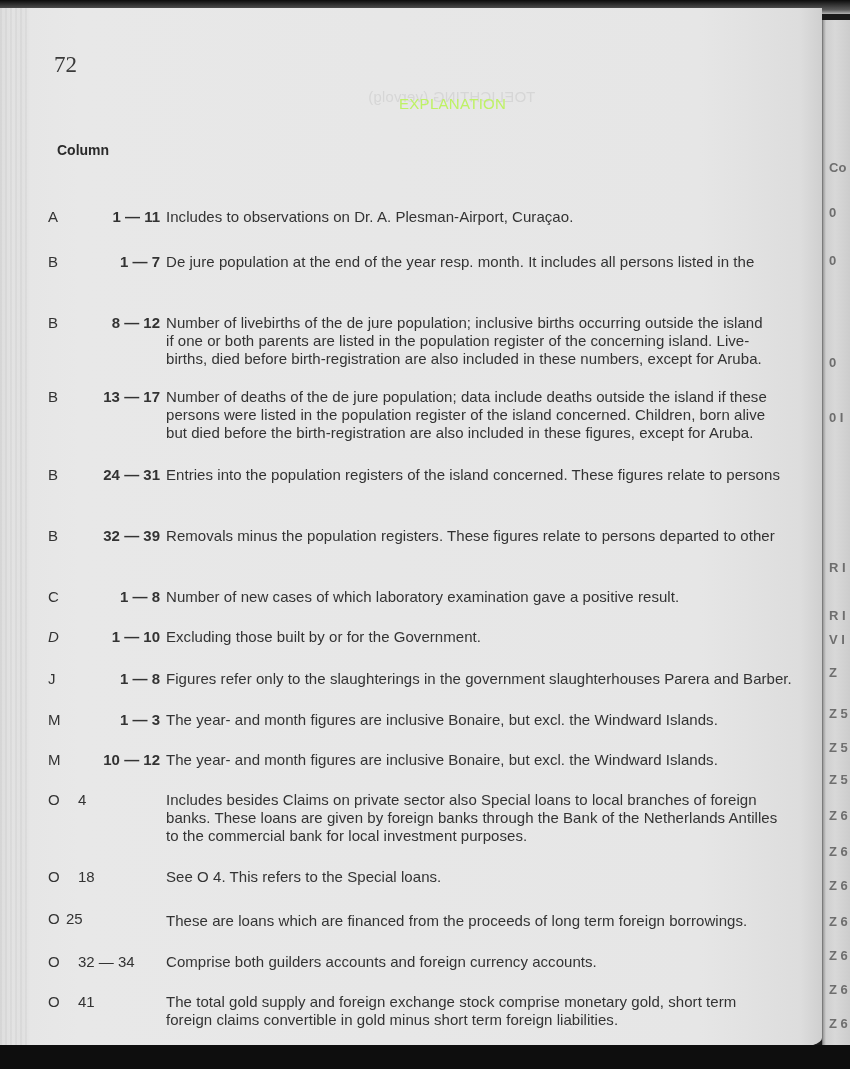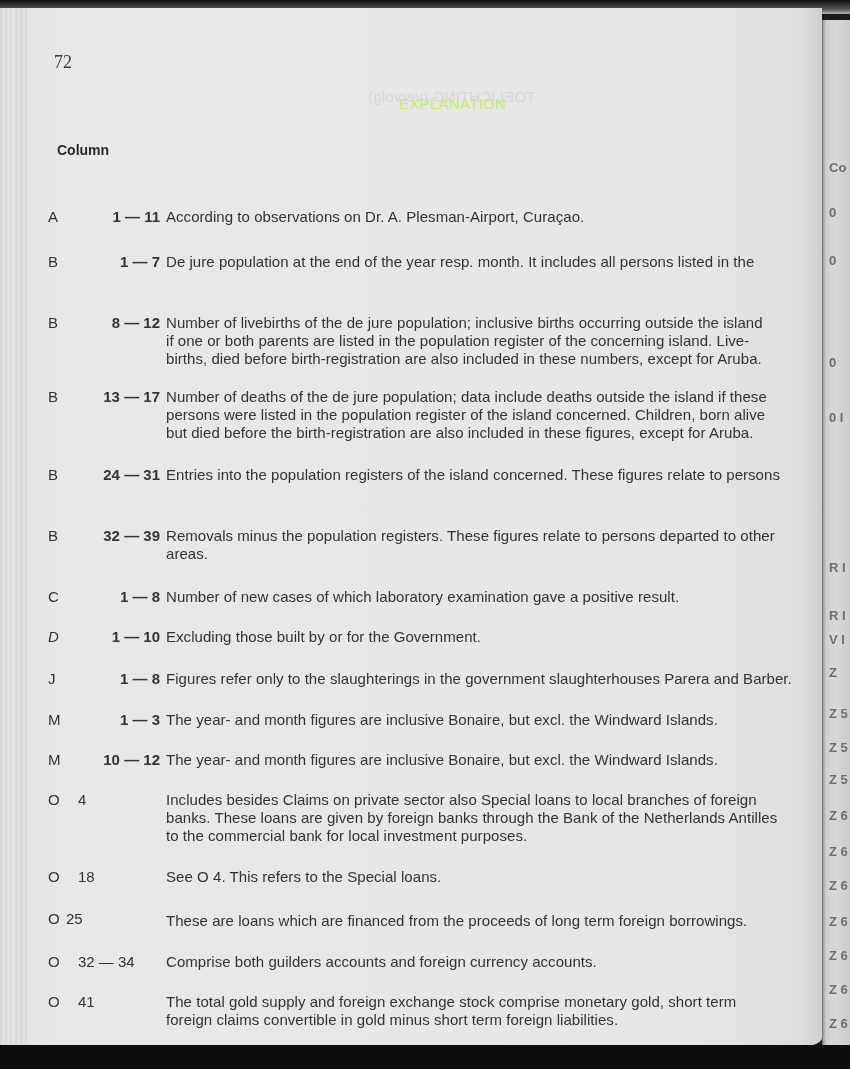--- a/index.html
+++ b/index.html
@@ -29,21 +29,21 @@
       font-weight: bold;
     }
     .facing-char {
       position: absolute; left: 6px; font-size: 13px; color: #6e6e6e;
       font-family: "Liberation Sans", sans-serif;
     }
     .bottom-dark {
       position: absolute; left: 0; top: 1045px; width: 850px; height: 24px; background: #0e0e0e;
     }
     .page-number {
-      position: absolute; left: 54px; top: 52px; font-size: 18px; color: #3a3a3a;
+      position: absolute; left: 54px; top: 52px; font-size: 23px; color: #3a3a3a;
       font-family: "Liberation Serif", serif;
     }
     .heading {
       position: absolute; left: 399px; top: 95px; font-size: 15px; color: #bef264;
       letter-spacing: 0.3px;
     }
     .column-label {
       position: absolute; left: 57px; top: 142px; font-size: 14px; color: #2a2a2a; font-weight: bold;
     }
     .bleed {
@@ -76,21 +76,21 @@
 <div class="page-number">72</div>
 <div class="heading">EXPLANATION</div>
 <div class="column-label">Column</div>
 
 <div class="entry" style="top:208px;">
   <div class="key">
     <span class="letter">A</span>
     <span class="range">1 — 11</span>
   </div>
   <div class="desc">
-    <div>According to observations on Dr. A. Plesman-Airport, Curaçao.</div>
+    <div>Includes to observations on Dr. A. Plesman-Airport, Curaçao.</div>
   </div>
 </div>
 
 <div class="entry" style="top:253px;">
   <div class="key">
     <span class="letter">B</span>
     <span class="range">1 — 7</span>
   </div>
   <div class="desc">
     <div>De jure population at the end of the year resp. month. It includes all persons listed in the</div>
@@ -131,21 +131,20 @@
   </div>
 </div>
 
 <div class="entry" style="top:527px;">
   <div class="key">
     <span class="letter">B</span>
     <span class="range">32 — 39</span>
   </div>
   <div class="desc">
     <div>Removals minus the population registers. These figures relate to persons departed to other</div>
-    <div>areas.</div>
   </div>
 </div>
 
 <div class="entry" style="top:588px;">
   <div class="key">
     <span class="letter">C</span>
     <span class="range">1 — 8</span>
   </div>
   <div class="desc">
     <div>Number of new cases of which laboratory examination gave a positive result.</div>

